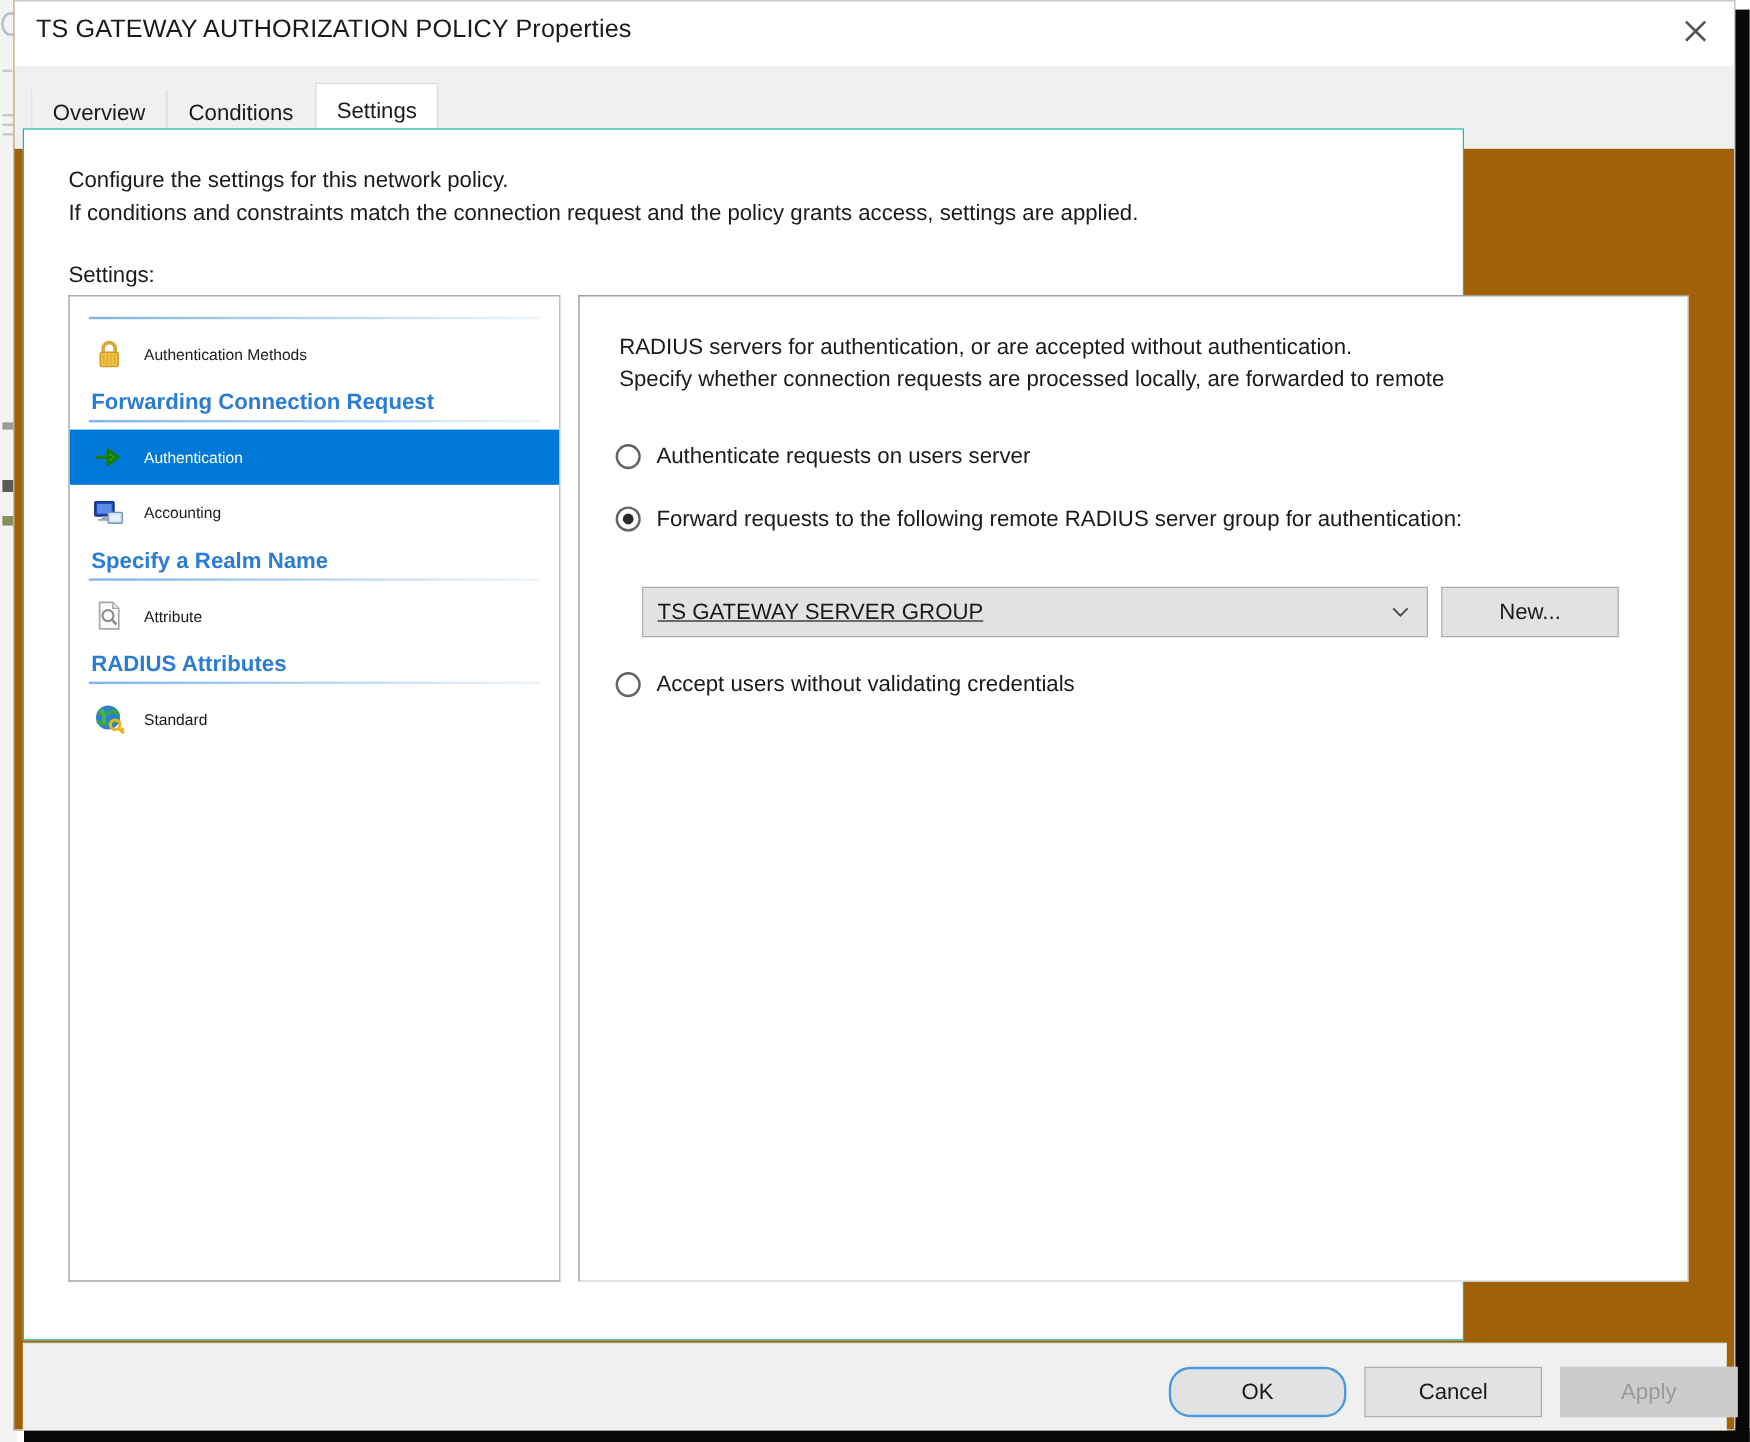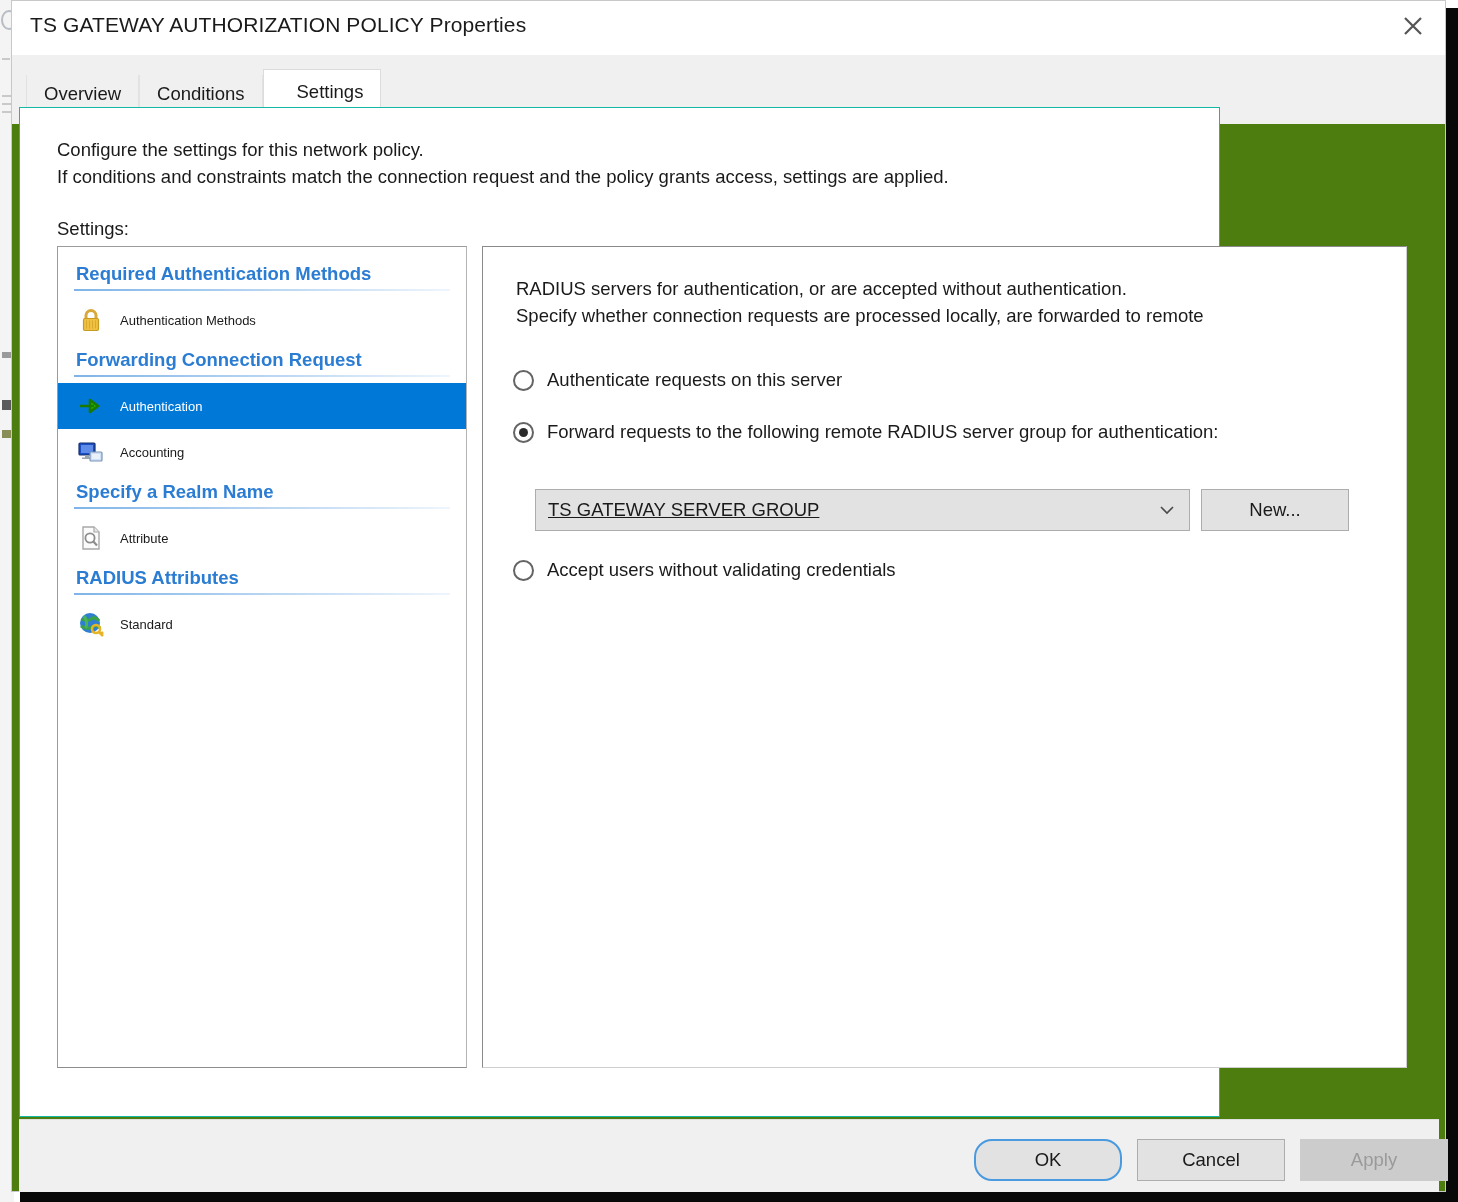--- a/index.html
+++ b/index.html
@@ -21,21 +21,21 @@
   }
   .bg-peek .bgblob {
     position: absolute; left: 1px; border: 2px solid #b8bcc4;
     border-radius: 50%;
   }
 
   .window {
     position: absolute;
     left: 11px; top: 0px;
     width: 1435px; height: 1192px;
-    background: #4d7c0f;
+    background: #a16207;
     border: 1px solid #c8c8c8;
     box-sizing: border-box;
   }
   
   .shadow-right {
     position: absolute; left: 1446px; top: 8px;
     width: 12px; height: 1194px; background: #080808;
   }
   .shadow-bottom {
     position: absolute; left: 20px; top: 1190px;
@@ -73,21 +73,21 @@
     font-size: 18.5px; color: #1a1a1a;
     padding: 8px 17px 10px 17px;
     background: #f0f0f0;
     border-left: 1px solid #e2e2e2;
     border-right: 1px solid #e2e2e2;
     cursor: pointer;
     white-space: nowrap;
   }
   .tab.active {
     background: #ffffff;
-    padding: 11px 17px 13px 33px;
+    padding: 11px 17px 13px 17px;
     border-left: 1px solid #dcdcdc;
     border-right: 1px solid #dcdcdc;
     border-top: 1px solid #dcdcdc;
     position: relative; top: 1px;
     font-weight: 400;
   }
 
   
   .page {
     position: absolute; left: 7px; top: 106px;
@@ -262,21 +262,20 @@
       <div>If conditions and constraints match the connection request and the policy grants access, settings are applied.</div>
     </div>
 
     <div class="settings-label">Settings:</div>
 
     <div class="tree-panel">
 
       <div style="height:14px"></div>
 
       <div>
-        <div class="group-head">Required Authentication Methods</div>
         <div class="group-rule"></div>
       </div>
 
       <div class="tree-item" style="margin-top:6px;">
         <span class="tree-ico">
           <svg width="30" height="30" viewBox="0 0 30 30">
             <path d="M10 14 V10.5 a5 5 0 0 1 10 0 V14" fill="none" stroke="#d8a93a" stroke-width="3"></path>
             <rect x="7.5" y="13.5" width="15" height="12" rx="1.5" fill="#f0c040" stroke="#c79a22" stroke-width="1.2"></rect>
             <line x1="10.5" y1="15.5" x2="10.5" y2="23.5" stroke="#d8ab30" stroke-width="1"></line>
             <line x1="13.5" y1="15.5" x2="13.5" y2="23.5" stroke="#d8ab30" stroke-width="1"></line>
@@ -353,21 +352,21 @@
 
     <div class="right-panel">
 
       <div class="rp-desc">
         <div>RADIUS servers for authentication, or are accepted without authentication.</div>
         <div>Specify whether connection requests are processed locally, are forwarded to remote</div>
       </div>
 
       <div class="radio-row" style="top:122px;">
         <span class="radio"></span>
-        <span class="radio-label">Authenticate requests on this server</span>
+        <span class="radio-label">Authenticate requests on users server</span>
       </div>
 
       <div class="radio-row" style="top:174px;">
         <span class="radio checked"></span>
         <span class="radio-label">Forward requests to the following remote RADIUS server group for authentication:</span>
       </div>
 
       <div class="combo">
         <span class="combo-val">TS GATEWAY SERVER GROUP</span>
         <span class="combo-chev">

